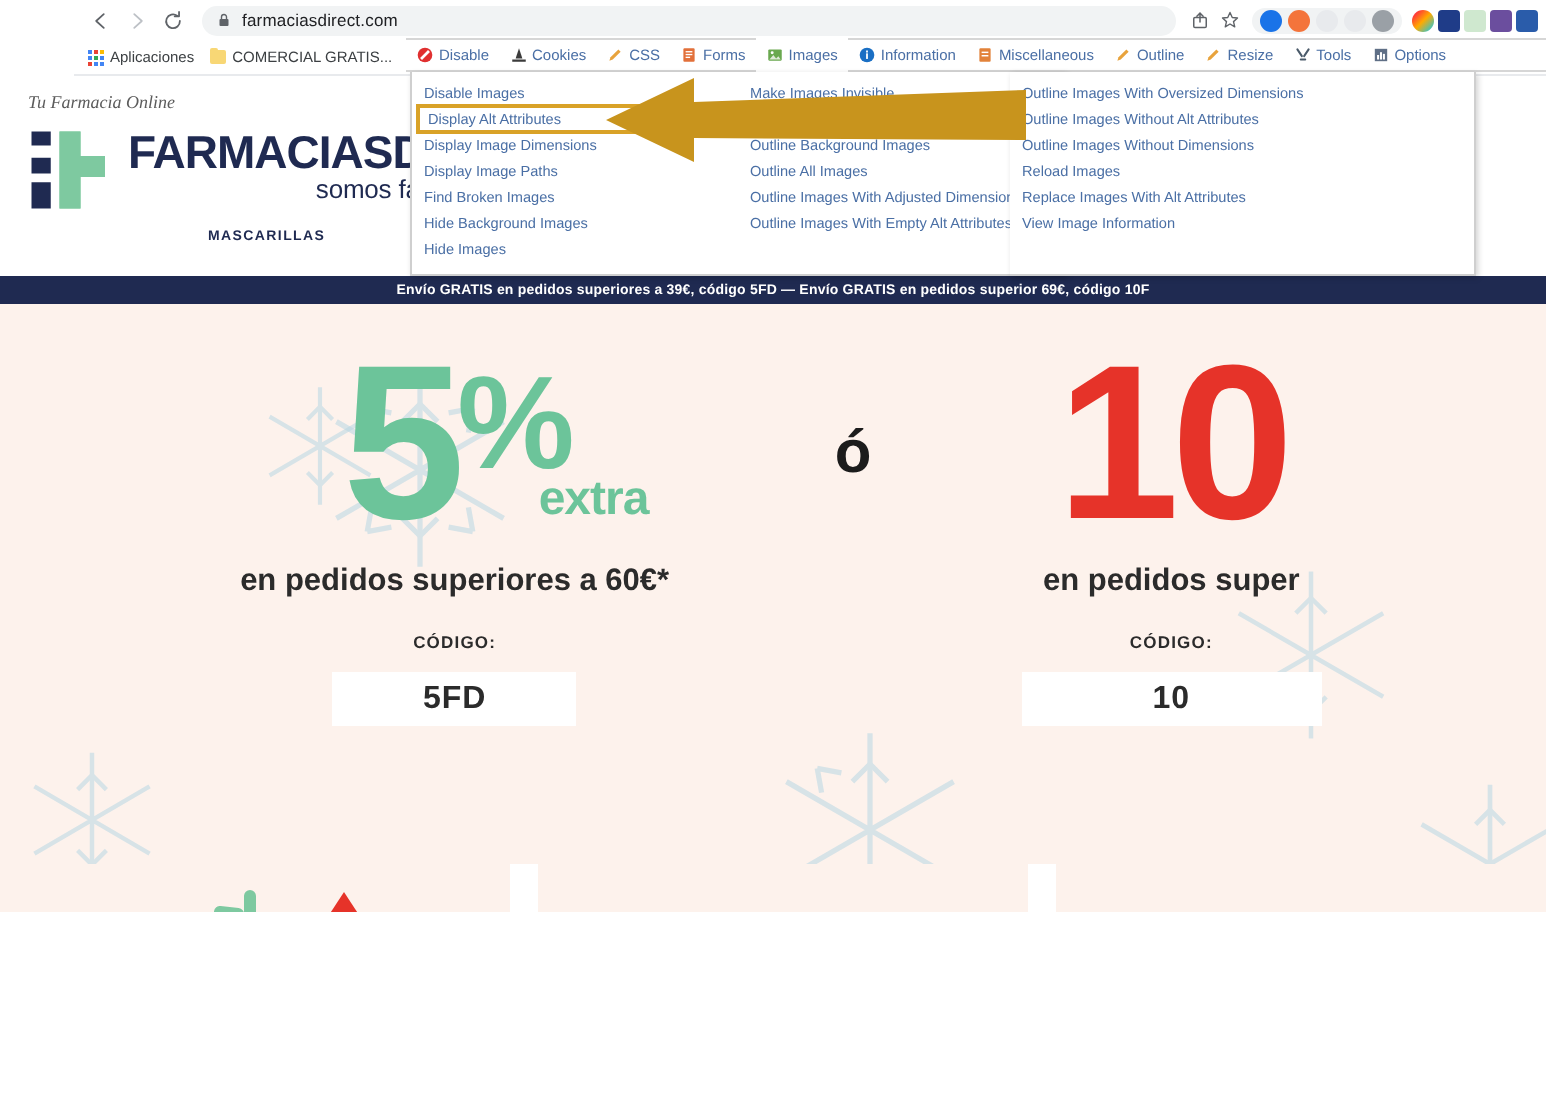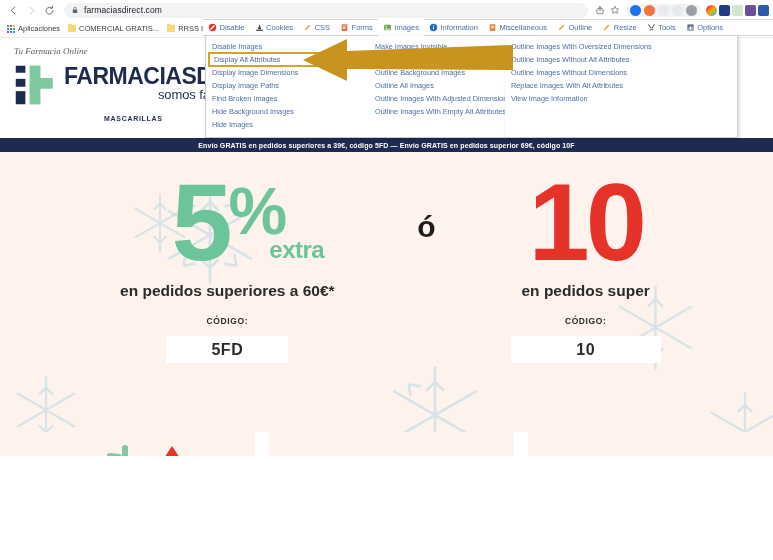--- a/index.html
+++ b/index.html
@@ -4,21 +4,21 @@
 <style>
   * { box-sizing: border-box; margin: 0; padding: 0; }
   html, body {
     width: 773px; height: 560px;
     overflow: hidden;
     font-family: "Liberation Sans", sans-serif;
     background: #ffffff;
   }
 
   
-  #browser-chrome { width: 773px; background: #ffffff; }
+  #browser-chrome { width: 773px; background: #ffffff; padding-left: 37px; }
 
   .toolbar-row {
     height: 20px; display: flex; align-items: center;
     padding: 0 4px; background: #ffffff;
   }
   .nav-btn {
     width: 18px; height: 18px; display: flex; align-items: center;
     justify-content: center; color: #5f6368; font-size: 11px;
     flex: 0 0 auto; cursor: pointer;
   }
@@ -413,20 +413,21 @@
     <div class="menu-item">Outline Images With Adjusted Dimensions</div>
     <div class="menu-item">Outline Images With Empty Alt Attributes</div>
   </div>
 </div>
 
 <div id="images-menu-ext">
   <div class="menu-col menu-col-wide">
     <div class="menu-item">Outline Images With Oversized Dimensions</div>
     <div class="menu-item">Outline Images Without Alt Attributes</div>
     <div class="menu-item">Outline Images Without Dimensions</div>
+    <div class="menu-item">Reload Images</div>
     <div class="menu-item">Replace Images With Alt Attributes</div>
     <div class="menu-item">View Image Information</div>
   </div>
 </div>
 
 <svg id="gold-arrow" viewBox="0 0 210 46">
   <path d="M0 24 L44 3 L44 15 L210 9 L210 34 L44 33 L44 45 Z" fill="#c8941d"></path>
 </svg>
 
 <div id="page">

